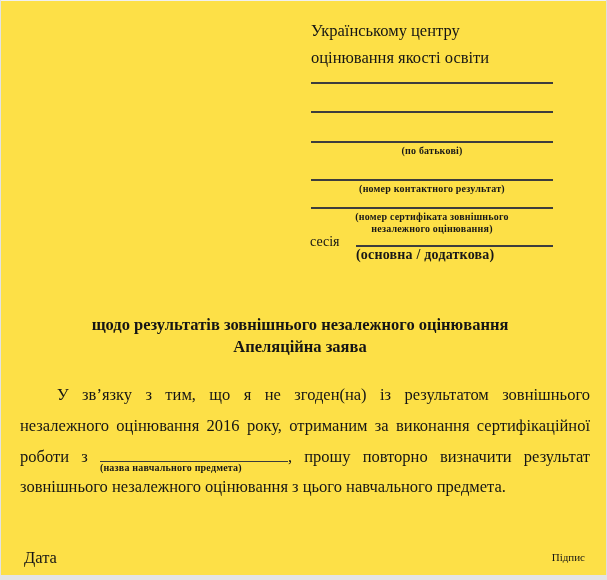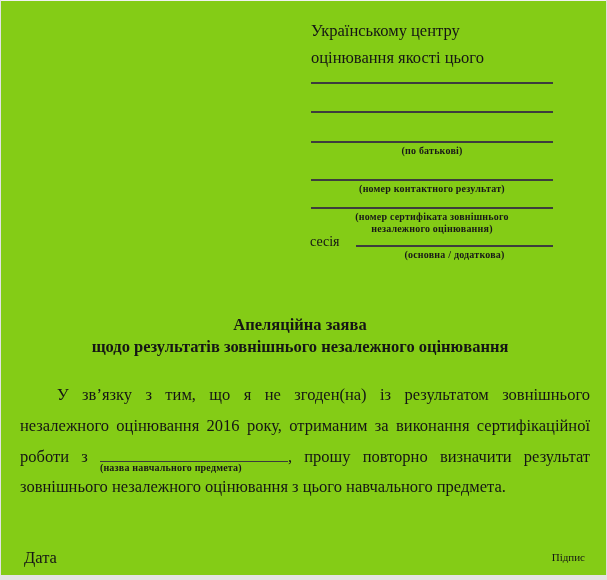--- a/index.html
+++ b/index.html
@@ -1,19 +1,19 @@
 <!DOCTYPE html>
 <html><head>
 <meta charset="utf-8">
 <style>
   html,body{margin:0;padding:0;background:#fbfbfb;}
   .page{
     position:relative;
     width:607px;height:580px;
-    background:#84cc16;
+    background:#fde047;
     font-family:"Liberation Serif","DejaVu Serif",serif;
     color:#151515;
     overflow:hidden;
   }
   .edge-left{position:absolute;left:0;top:0;width:1px;height:100%;background:#e3e3e3;}
   .edge-right{position:absolute;right:0;top:0;width:1px;height:100%;background:#dedede;}
   .edge-top{position:absolute;left:0;top:0;width:100%;height:1px;background:#f0f0f0;}
   .bottom-strip{position:absolute;left:0;bottom:0;width:100%;height:5px;background:#e4e4e4;}
 
   .addressee{
@@ -32,21 +32,21 @@
   }
   .session-word{
     position:absolute;left:310px;top:233px;
     font-size:14px;line-height:17px;
   }
   .session-line{
     position:absolute;left:356px;width:197px;top:245px;height:1.5px;background:#3d3d3d;
   }
   .session-cap{
     position:absolute;left:356px;width:197px;top:249px;
-    text-align:center;font-size:10px;font-weight:bold;line-height:12px;
+    font-size:14px;font-weight:bold;line-height:12px;
     letter-spacing:0.2px;color:#181818;
   }
 
   .title-block{
     position:absolute;left:3px;top:314px;width:594px;
     text-align:center;font-weight:bold;
     font-size:16.5px;line-height:21.5px;
   }
 
   .body-par{
@@ -76,21 +76,21 @@
 
 <div class="page">
 
   <div class="edge-top"></div>
   <div class="edge-left"></div>
   <div class="edge-right"></div>
   <div class="bottom-strip"></div>
 
   <div class="addressee">
     <div>Українському центру</div>
-    <div>оцінювання якості цього</div>
+    <div>оцінювання якості освіти</div>
   </div>
 
   <div class="fline" style="top:82px;"></div>
 
   <div class="fline" style="top:111px;"></div>
 
   <div class="fline" style="top:141px;"></div>
   <div class="fcap" style="top:145px;">(по батькові)</div>
 
   <div class="fline" style="top:179px;"></div>
@@ -98,22 +98,22 @@
 
   <div class="fline" style="top:207px;"></div>
   <div class="fcap" style="top:223px;">незалежного оцінювання)</div>
   <div class="fcap" style="top:211px;">(номер сертифіката зовнішнього</div>
 
   <div class="session-word">сесія</div>
   <div class="session-line"></div>
   <div class="session-cap">(основна / додаткова)</div>
 
   <div class="title-block">
+    <div>щодо результатів зовнішнього незалежного оцінювання</div>
     <div>Апеляційна заява</div>
-    <div>щодо результатів зовнішнього незалежного оцінювання</div>
   </div>
 
   <div class="body-par"><span>У зв’язку з тим, що я не згоден(на) із результатом зовнішнього незалежного оцінювання 2016 року, отриманим за виконання сертифікаційної роботи з </span><span class="blank"><span class="blank-cap">(назва навчального предмета)</span></span><span>, прошу повторно визначити результат зовнішнього незалежного оцінювання з цього навчального предмета.</span></div>
 
   <div class="footer-date">Дата</div>
   <div class="footer-sign">Підпис</div>
 
 </div>
 
 </body></html>

